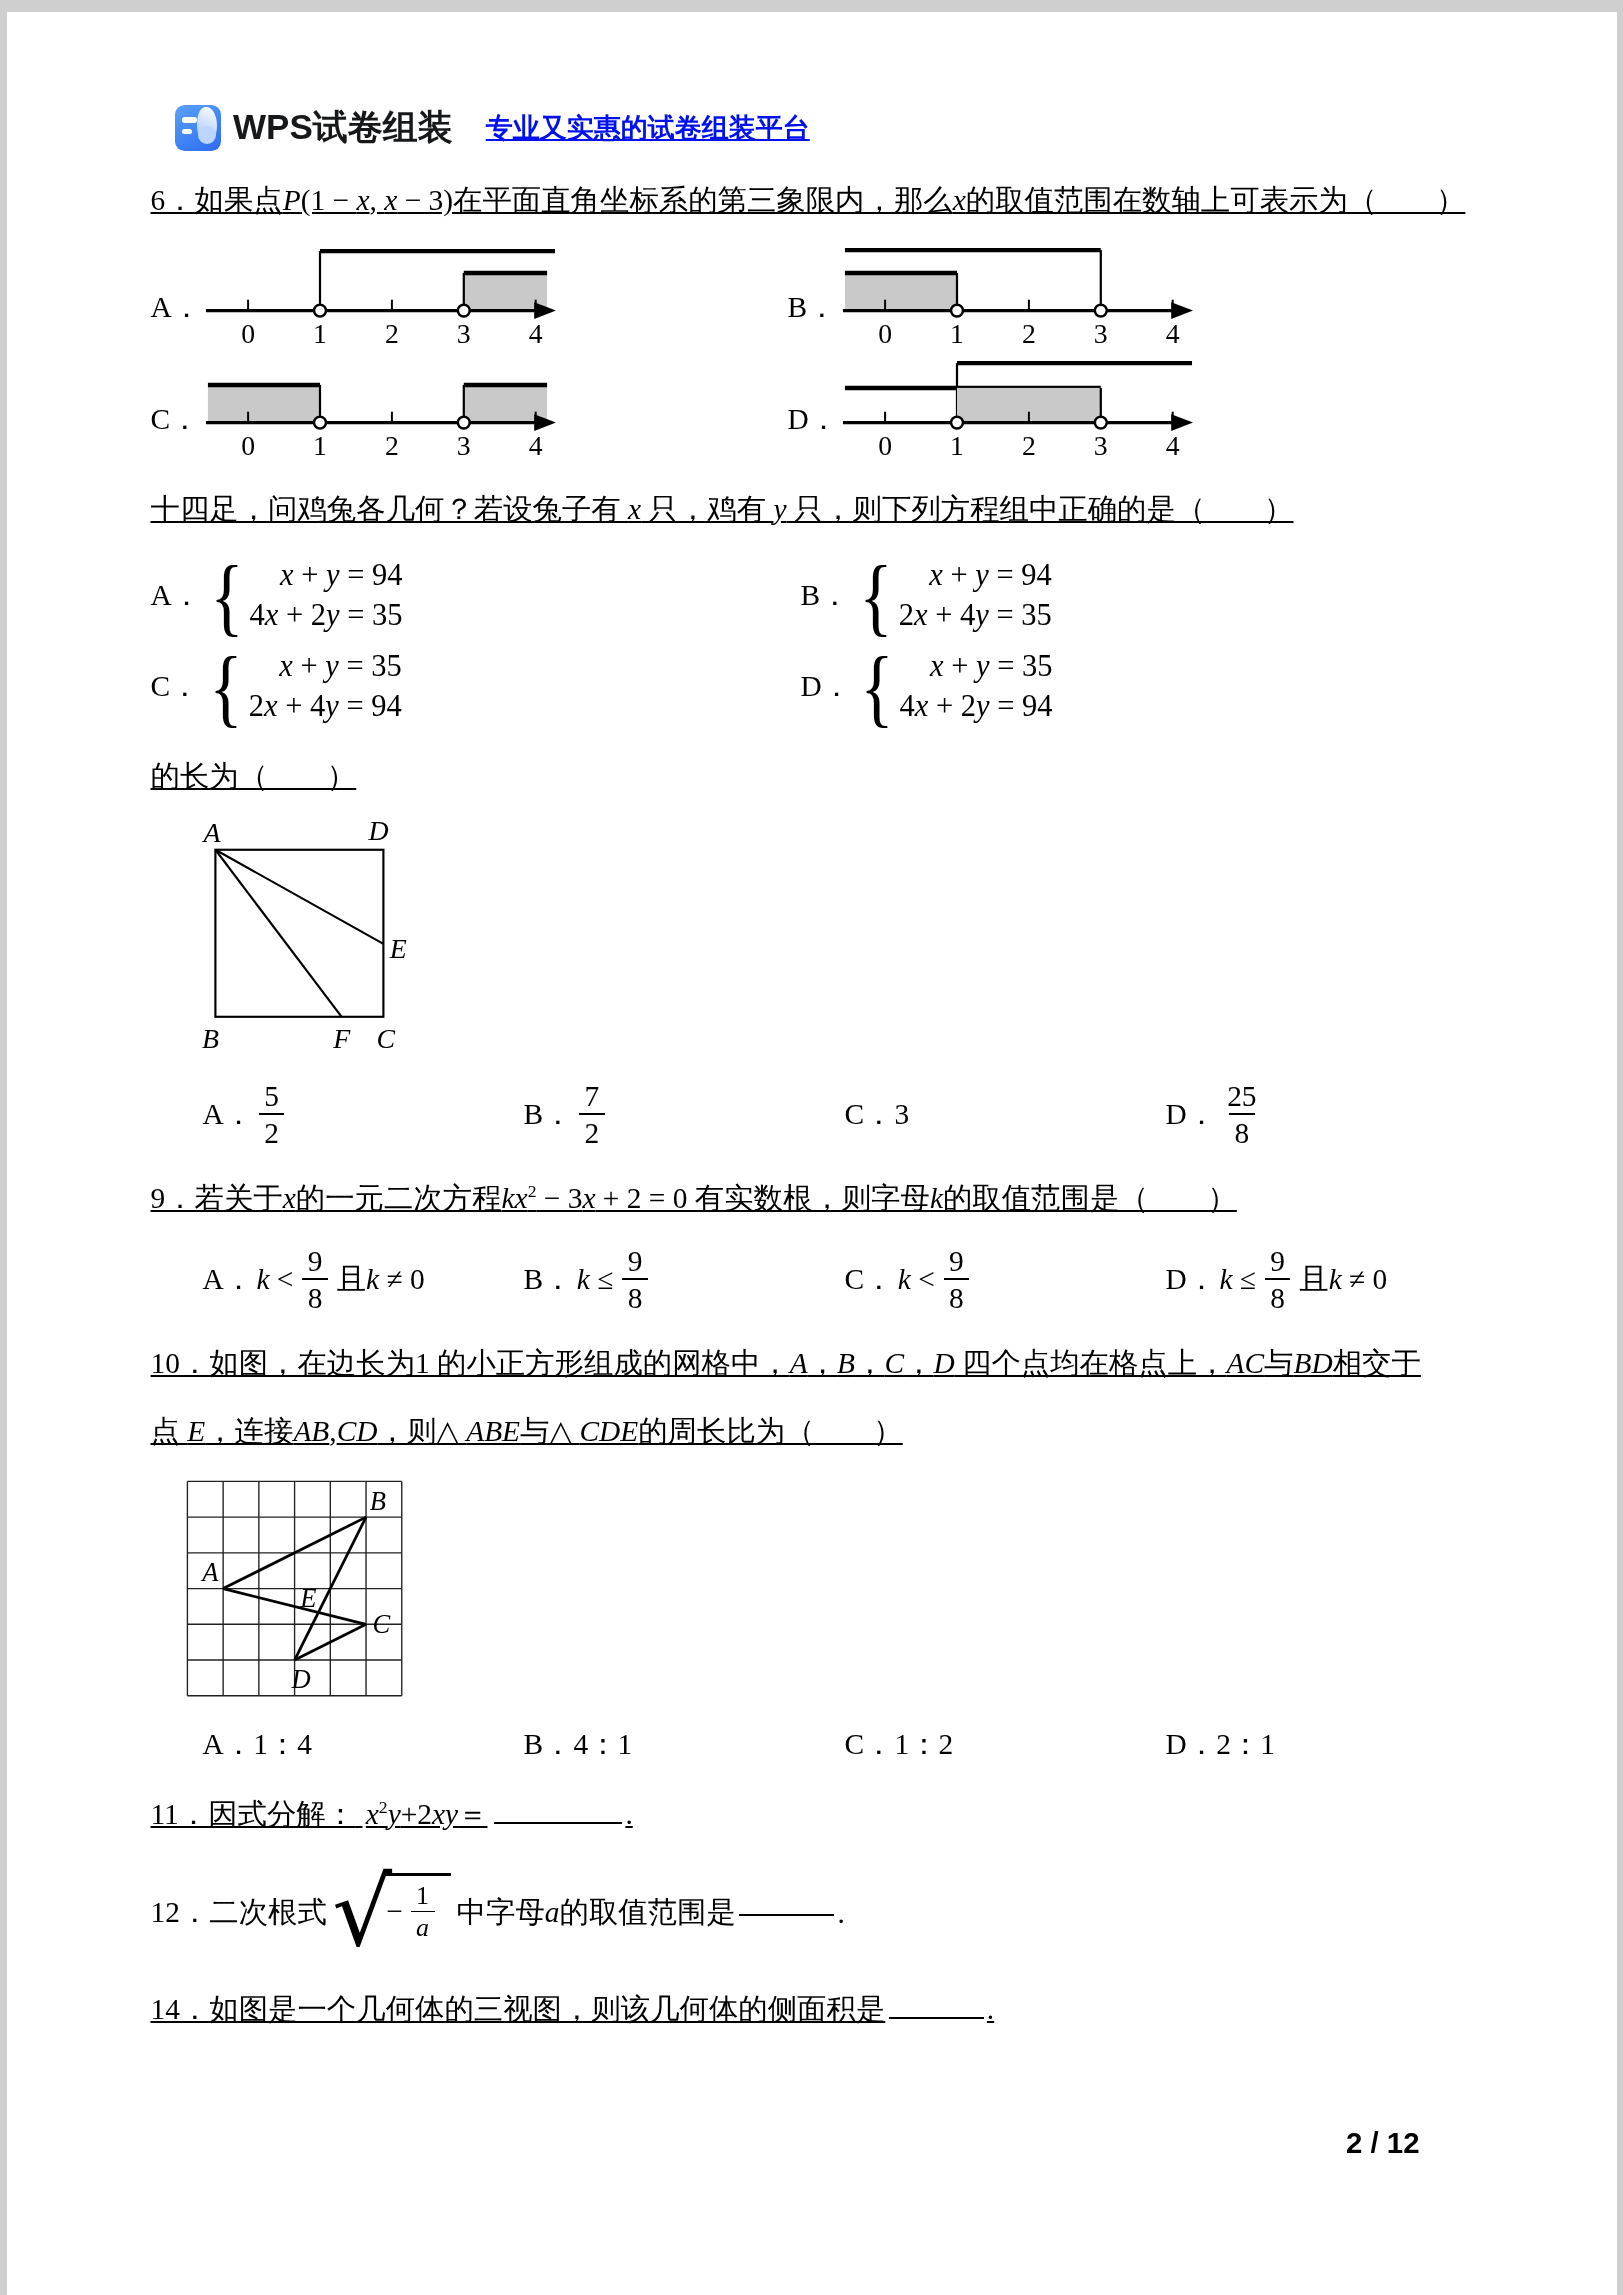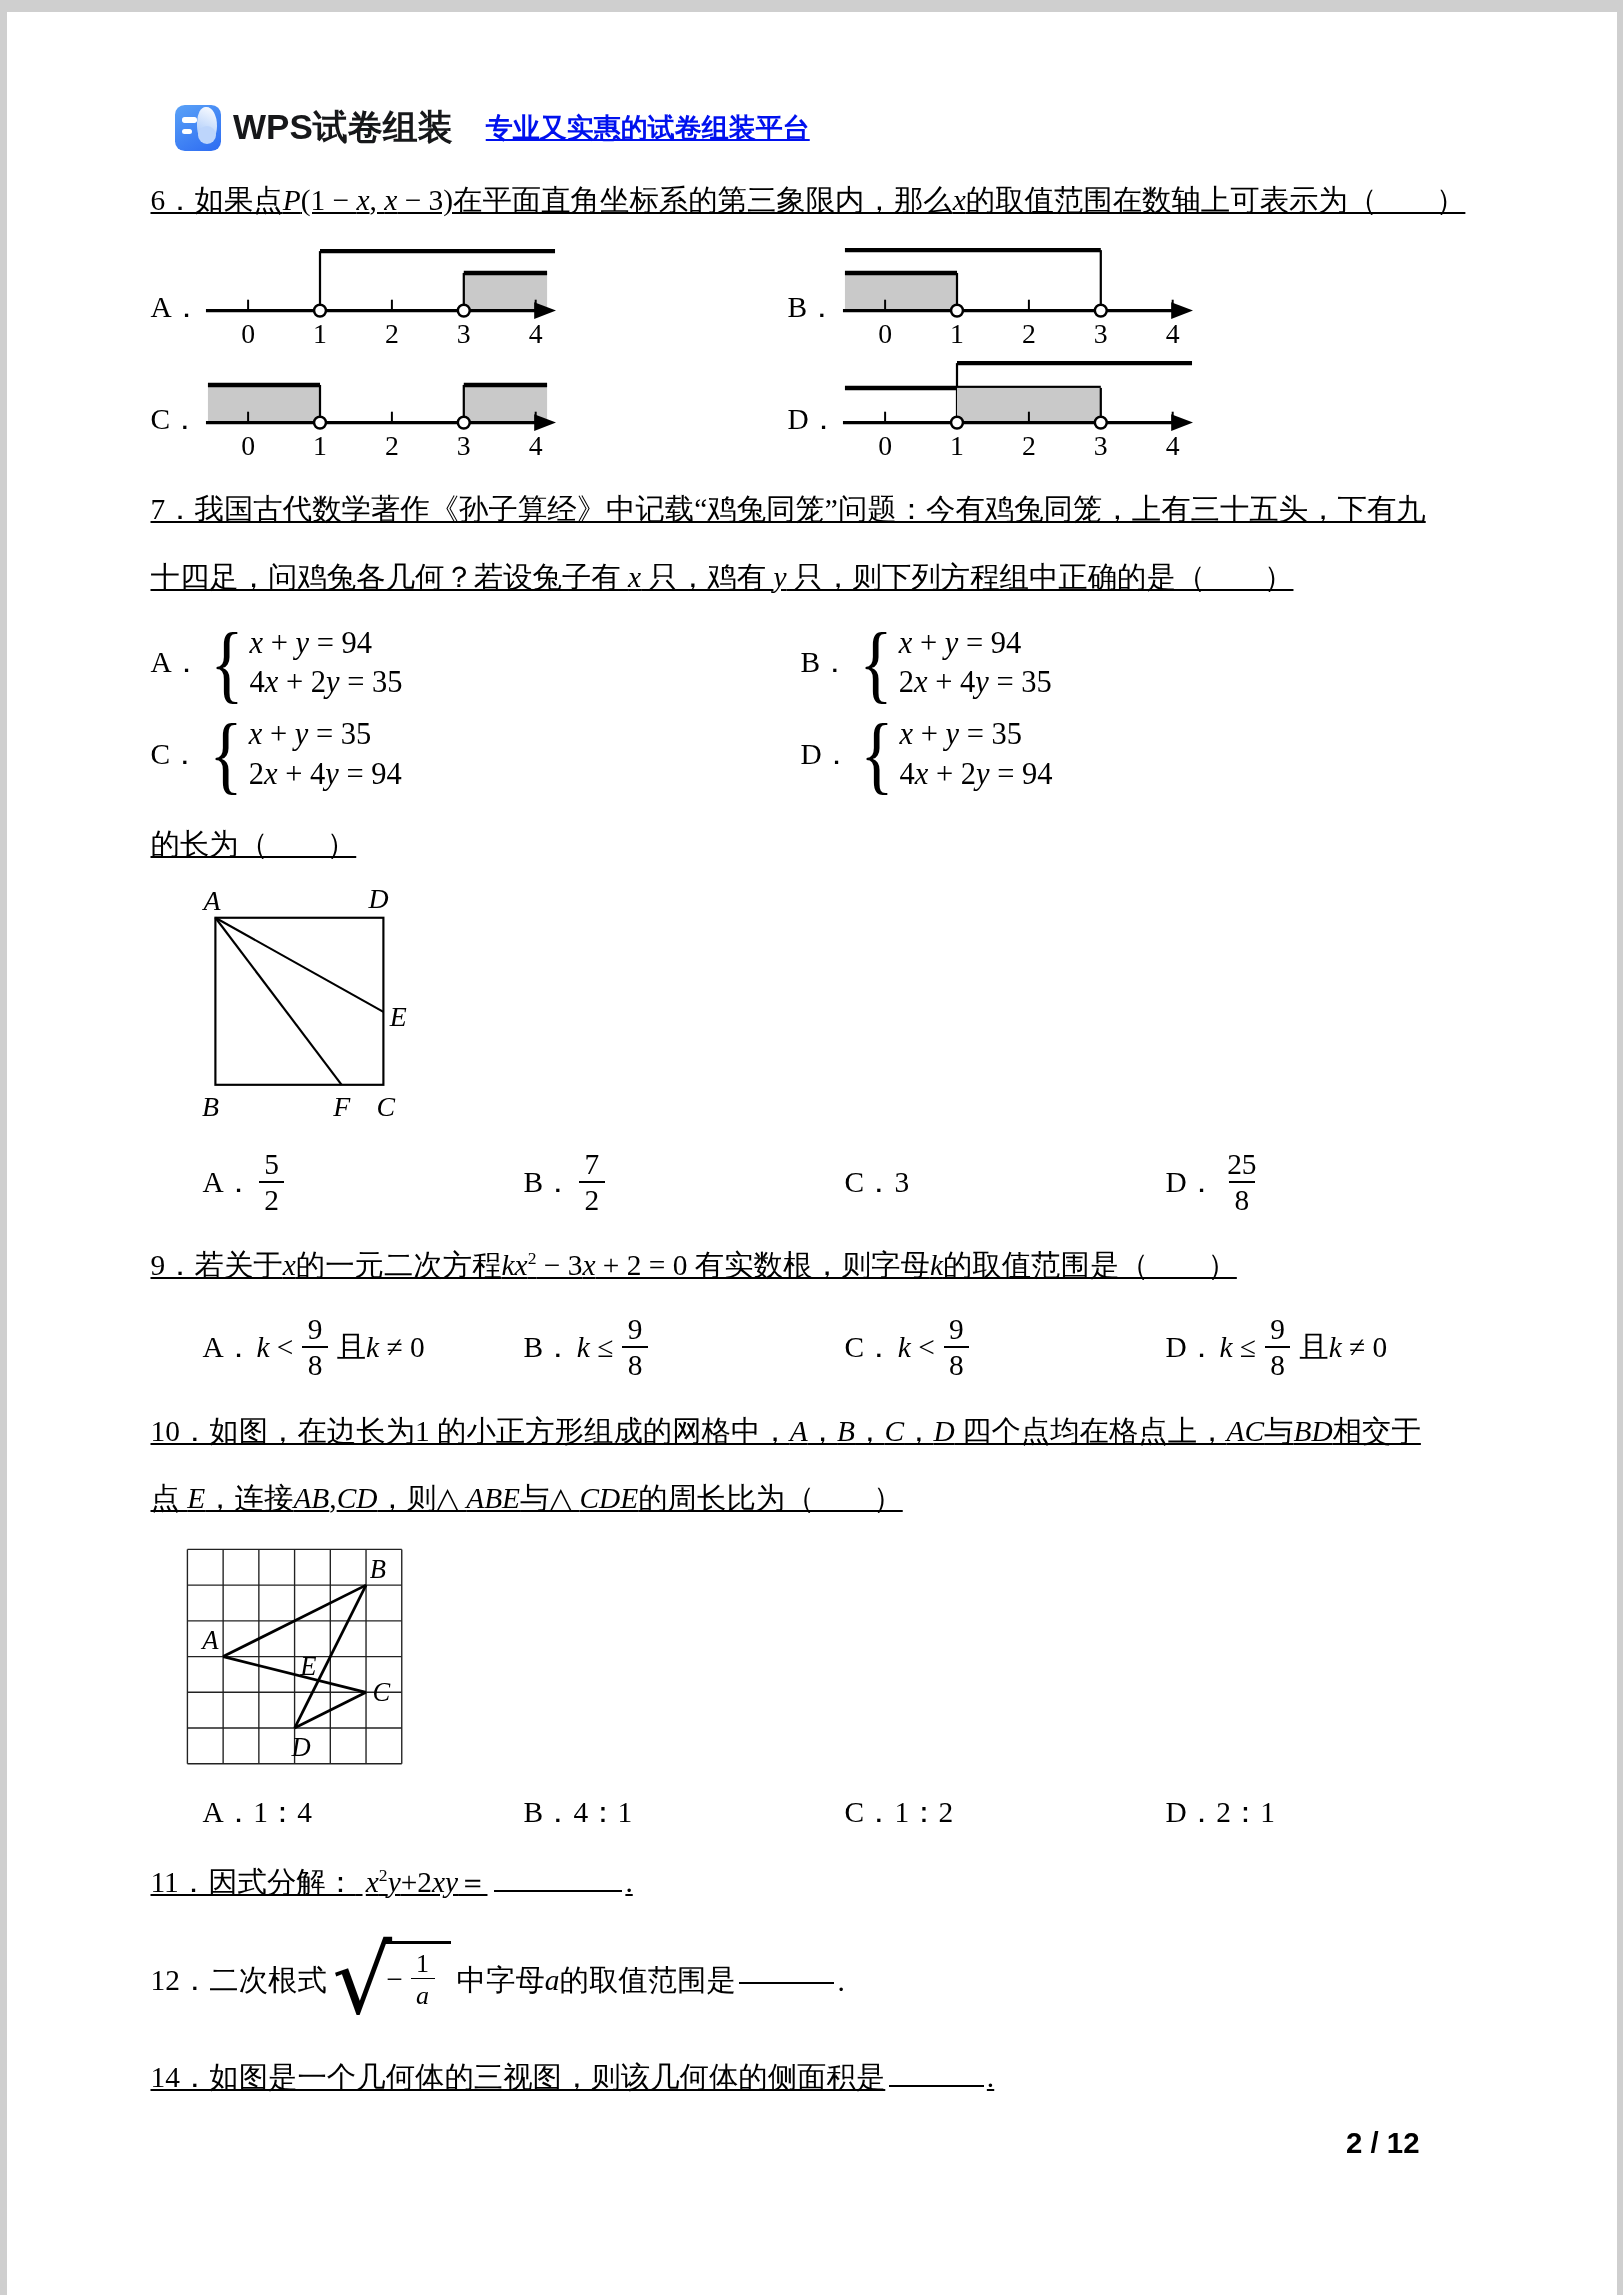--- a/index.html
+++ b/index.html
@@ -40,21 +40,21 @@
   .numline .thin { stroke:#000; stroke-width:4.5; }
   .numline .shade { fill:#c9c9c9; }
   .numline .arr { fill:#000; }
   .numline circle { fill:#fff; stroke:#000; stroke-width:5; }
   .numline text { font:56px "Liberation Serif",serif; text-anchor:middle; fill:#000; }
 
   
   .sys-row { display:flex; margin-top:12px; }
   .sys-cell { width:650px; display:flex; align-items:center; }
   .brace { font-size:87px; line-height:0.9; transform:scaleX(0.8); margin:0 2.2px 0 4.4px; font-weight:400; }
-  .eqs { display:flex; flex-direction:column; }
+  .eqs { display:flex; flex-direction:column;align-items:flex-end; }
   .eq { font-size:30.5px; line-height:1.3; }
 
   
   .fig { margin:9.8px 0 0 38px; }
   svg.figure text { font:italic 58px "Liberation Serif",serif; fill:#000; }
   svg.figure .ln { stroke:#000; stroke-width:4.5; fill:none; }
   svg.figure .grid { stroke:#222; stroke-width:3; }
   svg.figure .seg { stroke:#000; stroke-width:6; }
 
   
@@ -191,21 +191,20 @@
             <text class="tl" x="240" y="206">1</text>
             <text class="tl" x="385" y="206">2</text>
             <text class="tl" x="530" y="206">3</text>
             <text class="tl" x="675" y="206">4</text>
           </svg>
         </div>
       </div>
     </div>
 
     <div class="q">
-      <p class="qtext">7．我国古代数学著作《孙子算经》中记载“鸡兔同笼”问题：今有鸡兔同笼，上有三十五头，下有九</p>
       <p class="qtext">十四足，问鸡兔各几何？若设兔子有 <i>x</i> 只，鸡有 <i>y</i> 只，则下列方程组中正确的是（　　）</p>
       <div class="sys-row">
         <div class="sys-cell">
           <span class="opt-label">A．</span>
           <span class="brace">{</span>
           <span class="eqs">
             <span class="eq"><i>x</i> + <i>y</i> = 94</span>
             <span class="eq">4<i>x</i> + 2<i>y</i> = 35</span>
           </span>
         </div>

